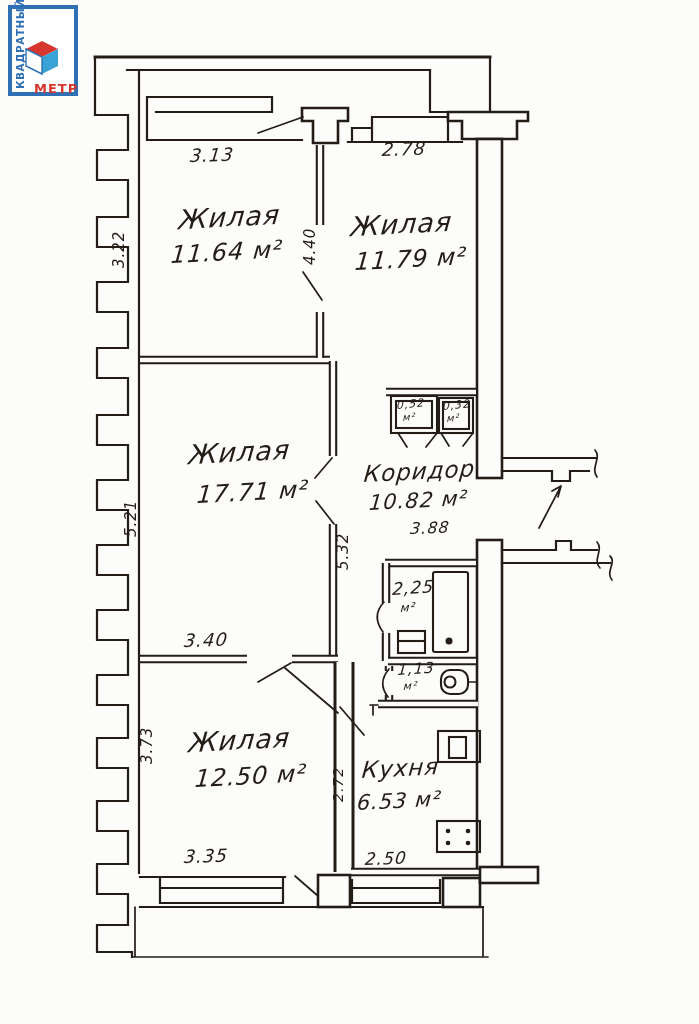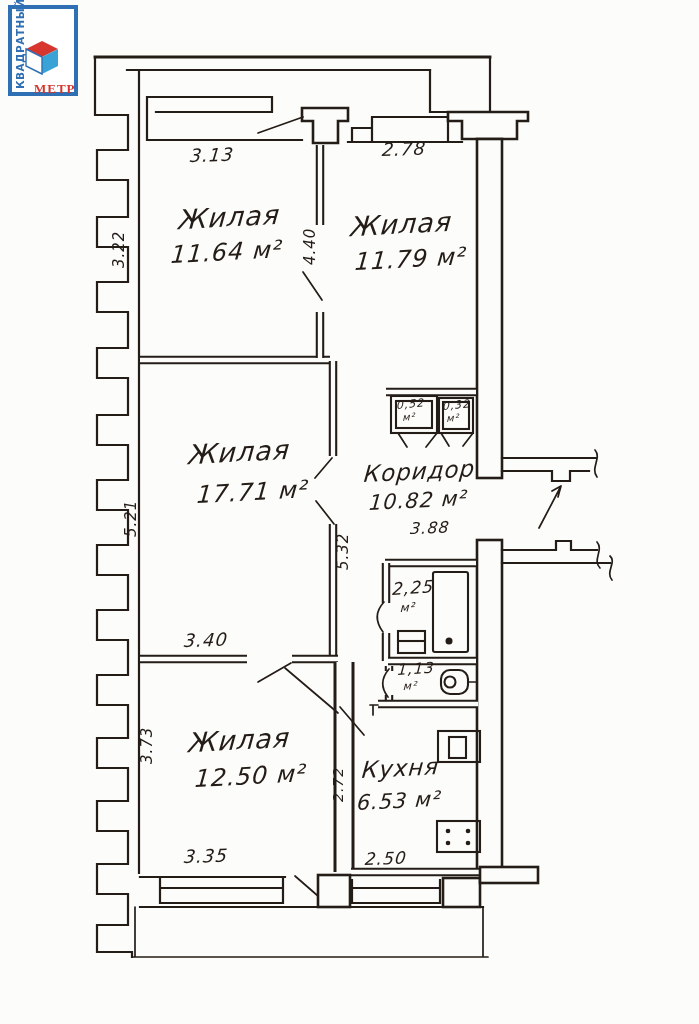--- a/index.html
+++ b/index.html
@@ -26,21 +26,21 @@
   .dimv{font-size:15px;transform:rotate(-90deg);}
   .small1{font-size:17px;transform:rotate(-4deg) skewX(-8deg);}
   .small2{font-size:12px;transform:rotate(-4deg) skewX(-8deg);}
   .tiny1{font-size:11px;transform:rotate(-6deg) skewX(-8deg);}
   .tiny2{font-size:10px;transform:rotate(-6deg) skewX(-8deg);}
   
   #logo{position:absolute;left:8px;top:5px;width:70px;height:91px;background:#fff;
         border:4px solid #2f6fb4;box-sizing:border-box;}
   #logo-vtext{position:absolute;left:2px;top:80px;transform:rotate(-90deg);transform-origin:left top;
         color:#2f6fb4;font-weight:bold;font-size:10.5px;letter-spacing:0.5px;white-space:nowrap;}
-  #logo-metr{position:absolute;left:22px;top:72px;color:#d6362e;font-weight:bold;font-size:13px;letter-spacing:1px;font-family:Liberation Serif, serif;}
+  #logo-metr{position:absolute;left:22px;top:72px;color:#d6362e;font-weight:bold;font-size:13px;letter-spacing:1px;}
 </style>
 </head>
 <body>
 
 <div id="page">
 
   <div id="logo">
     <div id="logo-vtext">КВАДРАТНЫЙ</div>
     <svg width="62" height="83" viewBox="0 0 62 83">
       <polygon points="14,40 30,32 46,40 30,48" fill="#d6362e"></polygon>

